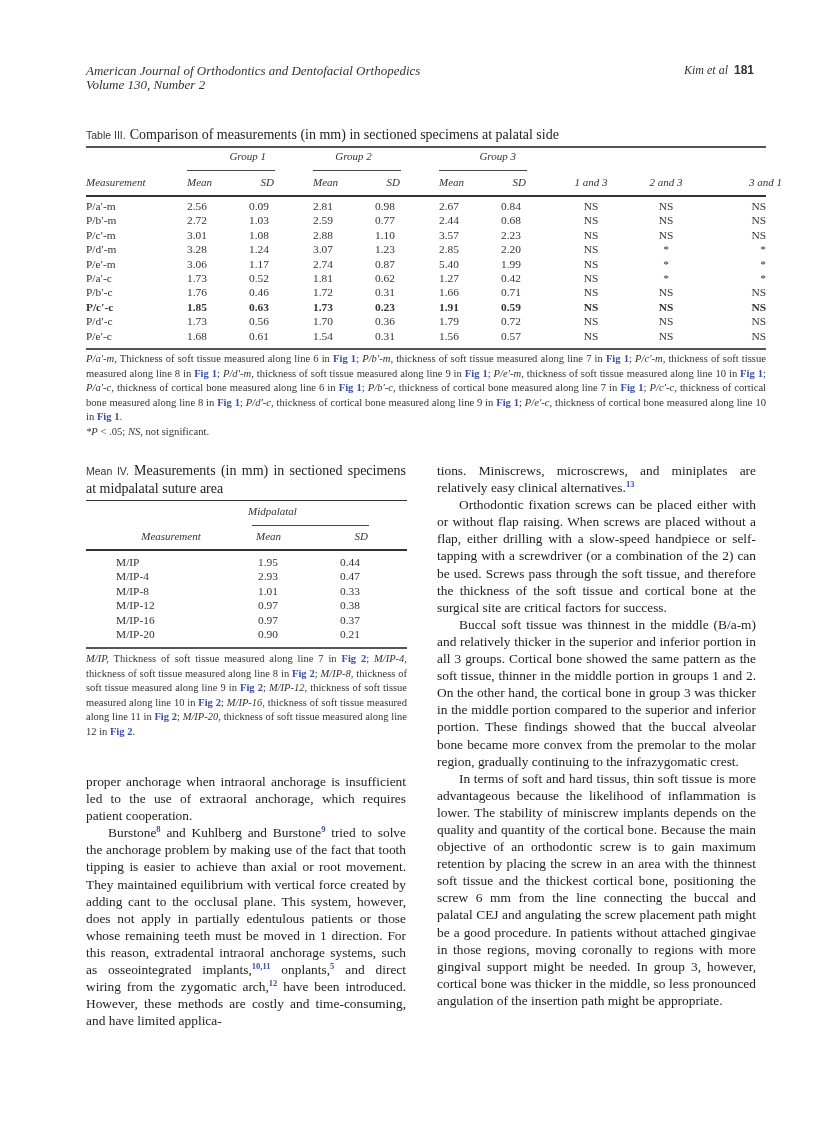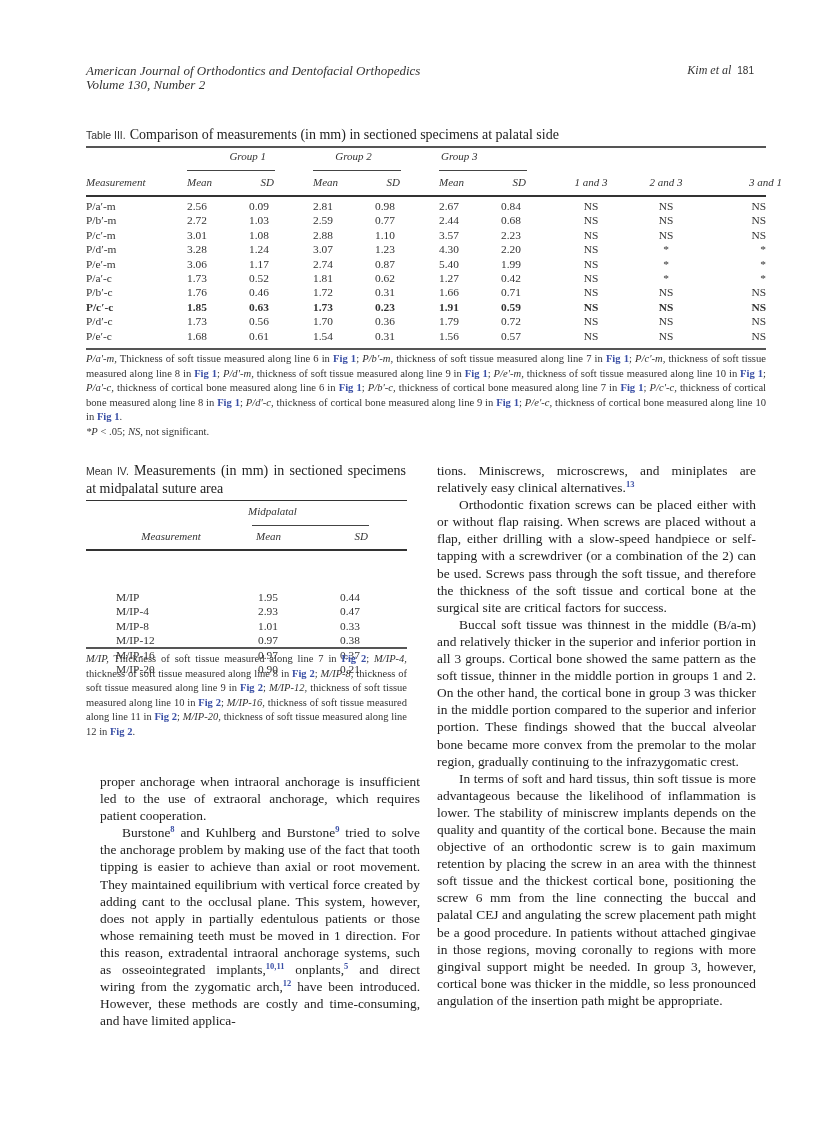--- a/index.html
+++ b/index.html
@@ -6,21 +6,21 @@
   body {
     width: 838px; height: 1122px; position: relative; overflow: hidden;
     font-family: "Liberation Serif", "DejaVu Serif", serif;
     color: #222;
   }
   .abs { position: absolute; }
   
   .journal { left: 86px; top: 64px; font-style: italic; font-size: 13px; line-height: 14px; color: #333; }
   .pagehdr { right: 84px; top: 63px; font-size: 12px; color: #333; }
   .pagehdr .auth { font-style: italic; }
-  .pagehdr .pnum { font-family: "Liberation Sans", sans-serif; font-weight: normal; margin-left: 6px; font-size: 10px; }
+  .pagehdr .pnum { font-family: "Liberation Sans", sans-serif; font-weight: bold; margin-left: 6px; font-size: 12px; }
 
   .tlabel { font-family: "Liberation Sans", sans-serif; font-size: 10.5px; color: #333; }
   .tcap { font-size: 14px; color: #222; }
 
   
   .t3cap { left: 86px; top: 125px; width: 680px; }
   .rule-thick { background: #555; height: 2px; }
   .rule-thin { background: #444; height: 1px; }
 
   .fn { font-size: 10.6px; line-height: 14.6px; color: #333; text-align: justify; }
@@ -46,21 +46,21 @@
 
 <div class="abs t3cap">
   <span class="tlabel">Table III.</span>
   <span class="tcap">Comparison of measurements (in mm) in sectioned specimens at palatal side</span>
 </div>
 <div class="abs rule-thick" style="left:86px;top:146px;width:680px;"></div>
 
 <div class="abs" style="left:86px;top:150px;width:680px;height:20px;font-style:italic;font-size:11px;color:#333;">
   <span class="abs" style="left:105px;width:75px;text-align:right;">Group 1</span>
   <span class="abs" style="left:230px;width:75px;text-align:center;">Group 2</span>
-  <span class="abs" style="left:355px;width:75px;text-align:left;">Group 3</span>
+  <span class="abs" style="left:355px;width:75px;text-align:right;">Group 3</span>
 </div>
 <div class="abs rule-thin" style="left:187px;top:170px;width:88px;"></div>
 <div class="abs rule-thin" style="left:313px;top:170px;width:88px;"></div>
 <div class="abs rule-thin" style="left:439px;top:170px;width:88px;"></div>
 
 <div class="abs" style="left:86px;top:176px;width:680px;height:16px;font-style:italic;font-size:11px;color:#333;">
   <span class="abs" style="left:0;">Measurement</span>
   <span class="abs" style="left:101px;">Mean</span>
   <span class="abs" style="left:168px;width:20px;text-align:right;">SD</span>
   <span class="abs" style="left:227px;">Mean</span>
@@ -109,21 +109,21 @@
     <span class="abs" style="left:490px;width:30px;text-align:center">NS</span>
     <span class="abs" style="left:565px;width:30px;text-align:center">NS</span>
     <span class="abs" style="left:650px;width:30px;text-align:right">NS</span>
   </div>
   <div style="position:relative;height:14.4px;">
     <span class="abs" style="left:0">P/d′-m</span>
     <span class="abs" style="left:101px">3.28</span>
     <span class="abs" style="left:163px">1.24</span>
     <span class="abs" style="left:227px">3.07</span>
     <span class="abs" style="left:289px">1.23</span>
-    <span class="abs" style="left:353px">4.30</span>
+    <span class="abs" style="left:353px">2.85</span>
     <span class="abs" style="left:415px">2.20</span>
     <span class="abs" style="left:490px;width:30px;text-align:center">NS</span>
     <span class="abs" style="left:565px;width:30px;text-align:center">*</span>
     <span class="abs" style="left:650px;width:30px;text-align:right">*</span>
   </div>
   <div style="position:relative;height:14.4px;">
     <span class="abs" style="left:0">P/e′-m</span>
     <span class="abs" style="left:101px">3.06</span>
     <span class="abs" style="left:163px">1.17</span>
     <span class="abs" style="left:227px">2.74</span>
@@ -214,21 +214,21 @@
 <div class="abs rule-thin" style="left:252px;top:525px;width:117px;"></div>
 
 <div class="abs" style="left:86px;top:530px;width:321px;height:16px;font-style:italic;font-size:11px;color:#333;">
   <span class="abs" style="left:0;width:170px;text-align:center;">Measurement</span>
   <span class="abs" style="left:170px;">Mean</span>
   <span class="abs" style="left:262px;width:20px;text-align:right;">SD</span>
 </div>
 <div class="abs rule-thick" style="left:86px;top:549px;width:321px;background:#333;"></div>
 
 <div class="abs" style="left:86px;top:555px;width:321px;font-size:11.4px;color:#333;line-height:14.4px;">
-  <div style="position:relative;height:14.4px;margin-top:35px;">
+  <div style="position:relative;height:14.4px;">
     <span class="abs" style="left:30px">M/IP</span>
     <span class="abs" style="left:172px">1.95</span>
     <span class="abs" style="left:254px">0.44</span>
   </div>
   <div style="position:relative;height:14.4px;">
     <span class="abs" style="left:30px">M/IP-4</span>
     <span class="abs" style="left:172px">2.93</span>
     <span class="abs" style="left:254px">0.47</span>
   </div>
   <div style="position:relative;height:14.4px;">
@@ -251,21 +251,21 @@
     <span class="abs" style="left:172px">0.90</span>
     <span class="abs" style="left:254px">0.21</span>
   </div>
 </div>
 <div class="abs rule-thick" style="left:86px;top:647px;width:321px;"></div>
 
 <div class="abs fn" style="left:86px;top:652px;width:321px;font-size:10.5px;">
   <span><i>M/IP,</i><span> Thickness of soft tissue measured along line 7 in </span><span class="lnk">Fig 2</span><span>; </span></span><span><i>M/IP-4,</i><span> thickness of soft tissue measured along line 8 in </span><span class="lnk">Fig 2</span><span>; </span></span><span><i>M/IP-8,</i><span> thickness of soft tissue measured along line 9 in </span><span class="lnk">Fig 2</span><span>; </span></span><span><i>M/IP-12,</i><span> thickness of soft tissue measured along line 10 in </span><span class="lnk">Fig 2</span><span>; </span></span><span><i>M/IP-16,</i><span> thickness of soft tissue measured along line 11 in </span><span class="lnk">Fig 2</span><span>; </span></span><span><i>M/IP-20,</i><span> thickness of soft tissue measured along line 12 in </span><span class="lnk">Fig 2</span><span>.</span></span>
 </div>
 
-<div class="abs body" style="left:100px;top:773px;width:320px;">
+<div class="abs body" style="left:86px;top:773px;width:320px;">
   <p>proper anchorage when intraoral anchorage is insufficient led to the use of extraoral anchorage, which requires patient cooperation.</p>
   <p class="ind"><span>Burstone</span><sup class="lnk">8</sup><span> and Kuhlberg and Burstone</span><sup class="lnk">9</sup><span> tried to solve the anchorage problem by making use of the fact that tooth tipping is easier to achieve than axial or root movement. They maintained equilibrium with vertical force created by adding cant to the occlusal plane. This system, however, does not apply in partially edentulous patients or those whose remaining teeth must be moved in 1 direction. For this reason, extradental intraoral anchorage systems, such as osseointegrated implants,</span><sup class="lnk">10,11</sup><span> onplants,</span><sup class="lnk">5</sup><span> and direct wiring from the zygomatic arch,</span><sup class="lnk">12</sup><span> have been introduced. However, these methods are costly and time-consuming, and have limited applica-</span></p>
 </div>
 
 <div class="abs body" style="left:437px;top:462px;width:319px;">
   <p><span>tions. Miniscrews, microscrews, and miniplates are relatively easy clinical alternatives.</span><sup class="lnk">13</sup></p>
   <p class="ind">Orthodontic fixation screws can be placed either with or without flap raising. When screws are placed without a flap, either drilling with a slow-speed handpiece or self-tapping with a screwdriver (or a combination of the 2) can be used. Screws pass through the soft tissue, and therefore the thickness of the soft tissue and cortical bone at the surgical site are critical factors for success.</p>
   <p class="ind">Buccal soft tissue was thinnest in the middle (B/a-m) and relatively thicker in the superior and inferior portion in all 3 groups. Cortical bone showed the same pattern as the soft tissue, thinner in the middle portion in groups 1 and 2. On the other hand, the cortical bone in group 3 was thicker in the middle portion compared to the superior and inferior portion. These findings showed that the buccal alveolar bone became more convex from the premolar to the molar region, gradually continuing to the infrazygomatic crest.</p>
   <p class="ind">In terms of soft and hard tissus, thin soft tissue is more advantageous because the likelihood of inflammation is lower. The stability of miniscrew implants depends on the quality and quantity of the cortical bone. Because the main objective of an orthodontic screw is to gain maximum retention by placing the screw in an area with the thinnest soft tissue and the thickest cortical bone, positioning the screw 6 mm from the line connecting the buccal and palatal CEJ and angulating the screw placement path might be a good procedure. In patients without attached gingivae in those regions, moving coronally to regions with more gingival support might be needed. In group 3, however, cortical bone was thicker in the middle, so less pronounced angulation of the insertion path might be appropriate.</p>
 </div>

